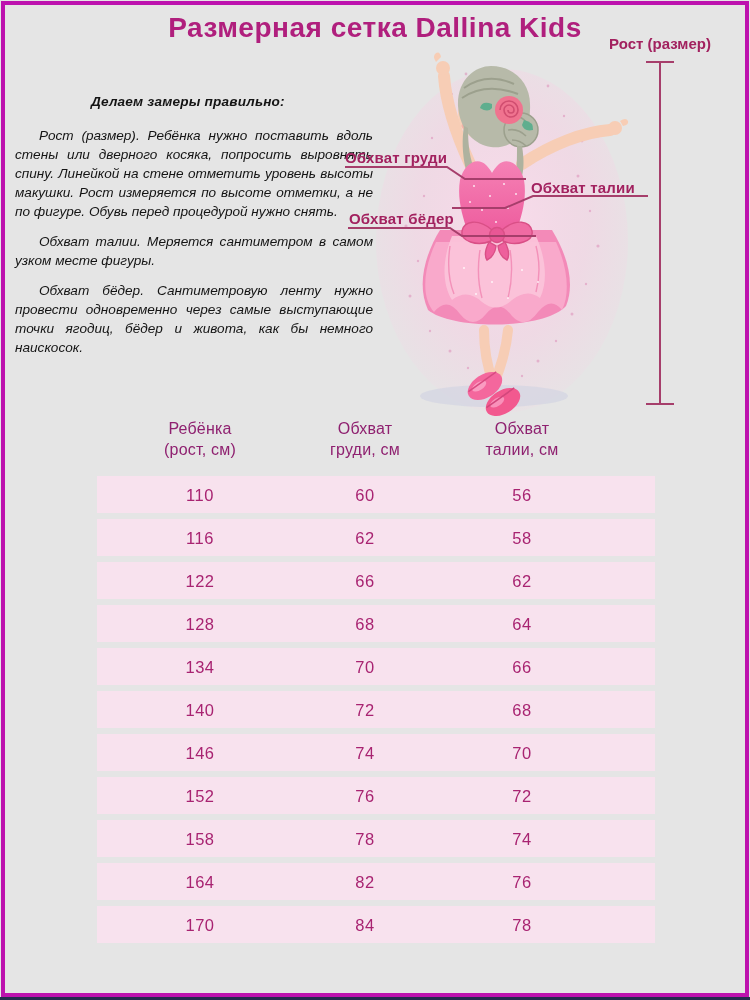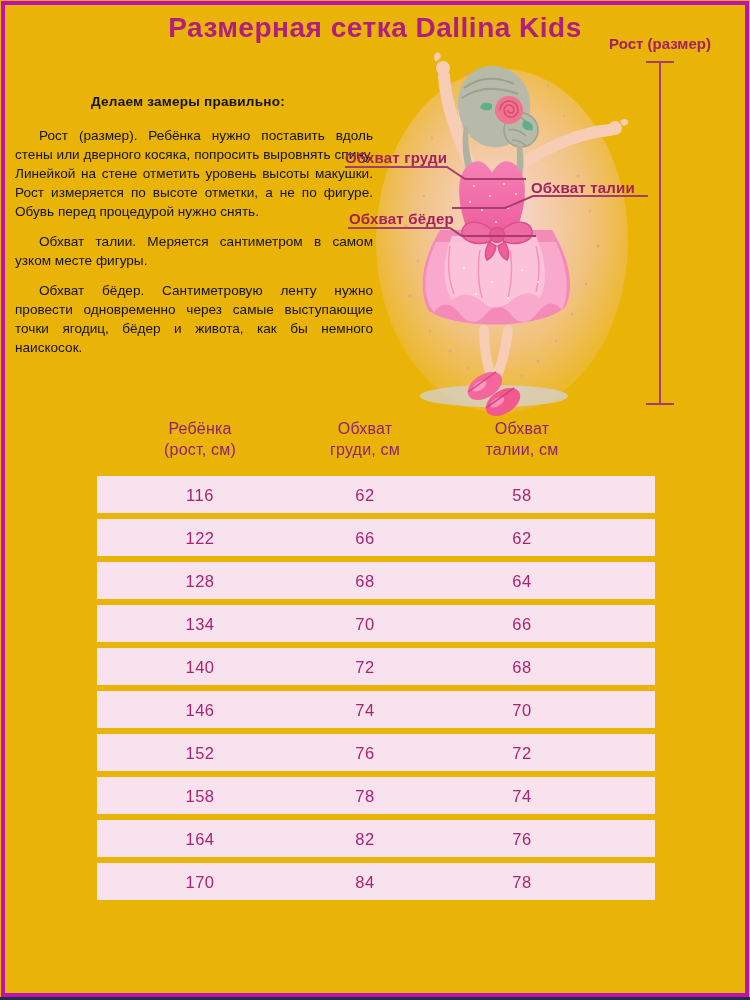--- a/index.html
+++ b/index.html
@@ -1,19 +1,19 @@
 <!DOCTYPE html>
 <html lang="ru"><head>
 <meta charset="utf-8">
 <style>
   html,body{margin:0;padding:0;background:#ffffff;}
   .page{
     position:relative;
     width:750px;height:1000px;
-    background:#eab308;
+    background:#e5e5e5;
     font-family:"Liberation Sans", sans-serif;
     overflow:hidden;
   }
   .frame{
     position:absolute;top:1px;left:1px;right:1px;bottom:3px;
     border:4px solid #bd12ae;
     pointer-events:none;
   }
   .bottom-line{
     position:absolute;left:0;right:0;bottom:0;height:3px;
@@ -21,21 +21,21 @@
   }
   .title{
     position:absolute;top:12px;left:0;width:100%;
     text-align:center;
     font-size:28px;font-weight:bold;letter-spacing:.5px;
     color:#b01f7d;margin:0;
   }
   
   .instructions{
     position:absolute;left:15px;top:92px;width:358px;
-    color:#141414;font-size:13.6px;line-height:19px;
+    color:#141414;font-size:13.6px;line-height:19px;font-style:italic;
   }
   .instructions .heading{
     padding-left:76px;font-weight:bold;letter-spacing:.2px;
     margin:0 0 15px 0;
   }
   .instructions p{
     margin:0 0 11px 0;text-align:justify;text-indent:24px;
   }
   
   .mlabel{
@@ -241,20 +241,25 @@
       <span>груди, см</span>
     </div>
     <div class="th c2">
       <span>Обхват</span><br>
       <span>талии, см</span>
     </div>
   </div>
 
   <div class="tbl-rows">
     <div class="trow">
+      <span class="cell c0">110</span>
+      <span class="cell c1">60</span>
+      <span class="cell c2">56</span>
+    </div>
+    <div class="trow">
       <span class="cell c0">116</span>
       <span class="cell c1">62</span>
       <span class="cell c2">58</span>
     </div>
     <div class="trow">
       <span class="cell c0">122</span>
       <span class="cell c1">66</span>
       <span class="cell c2">62</span>
     </div>
     <div class="trow">

